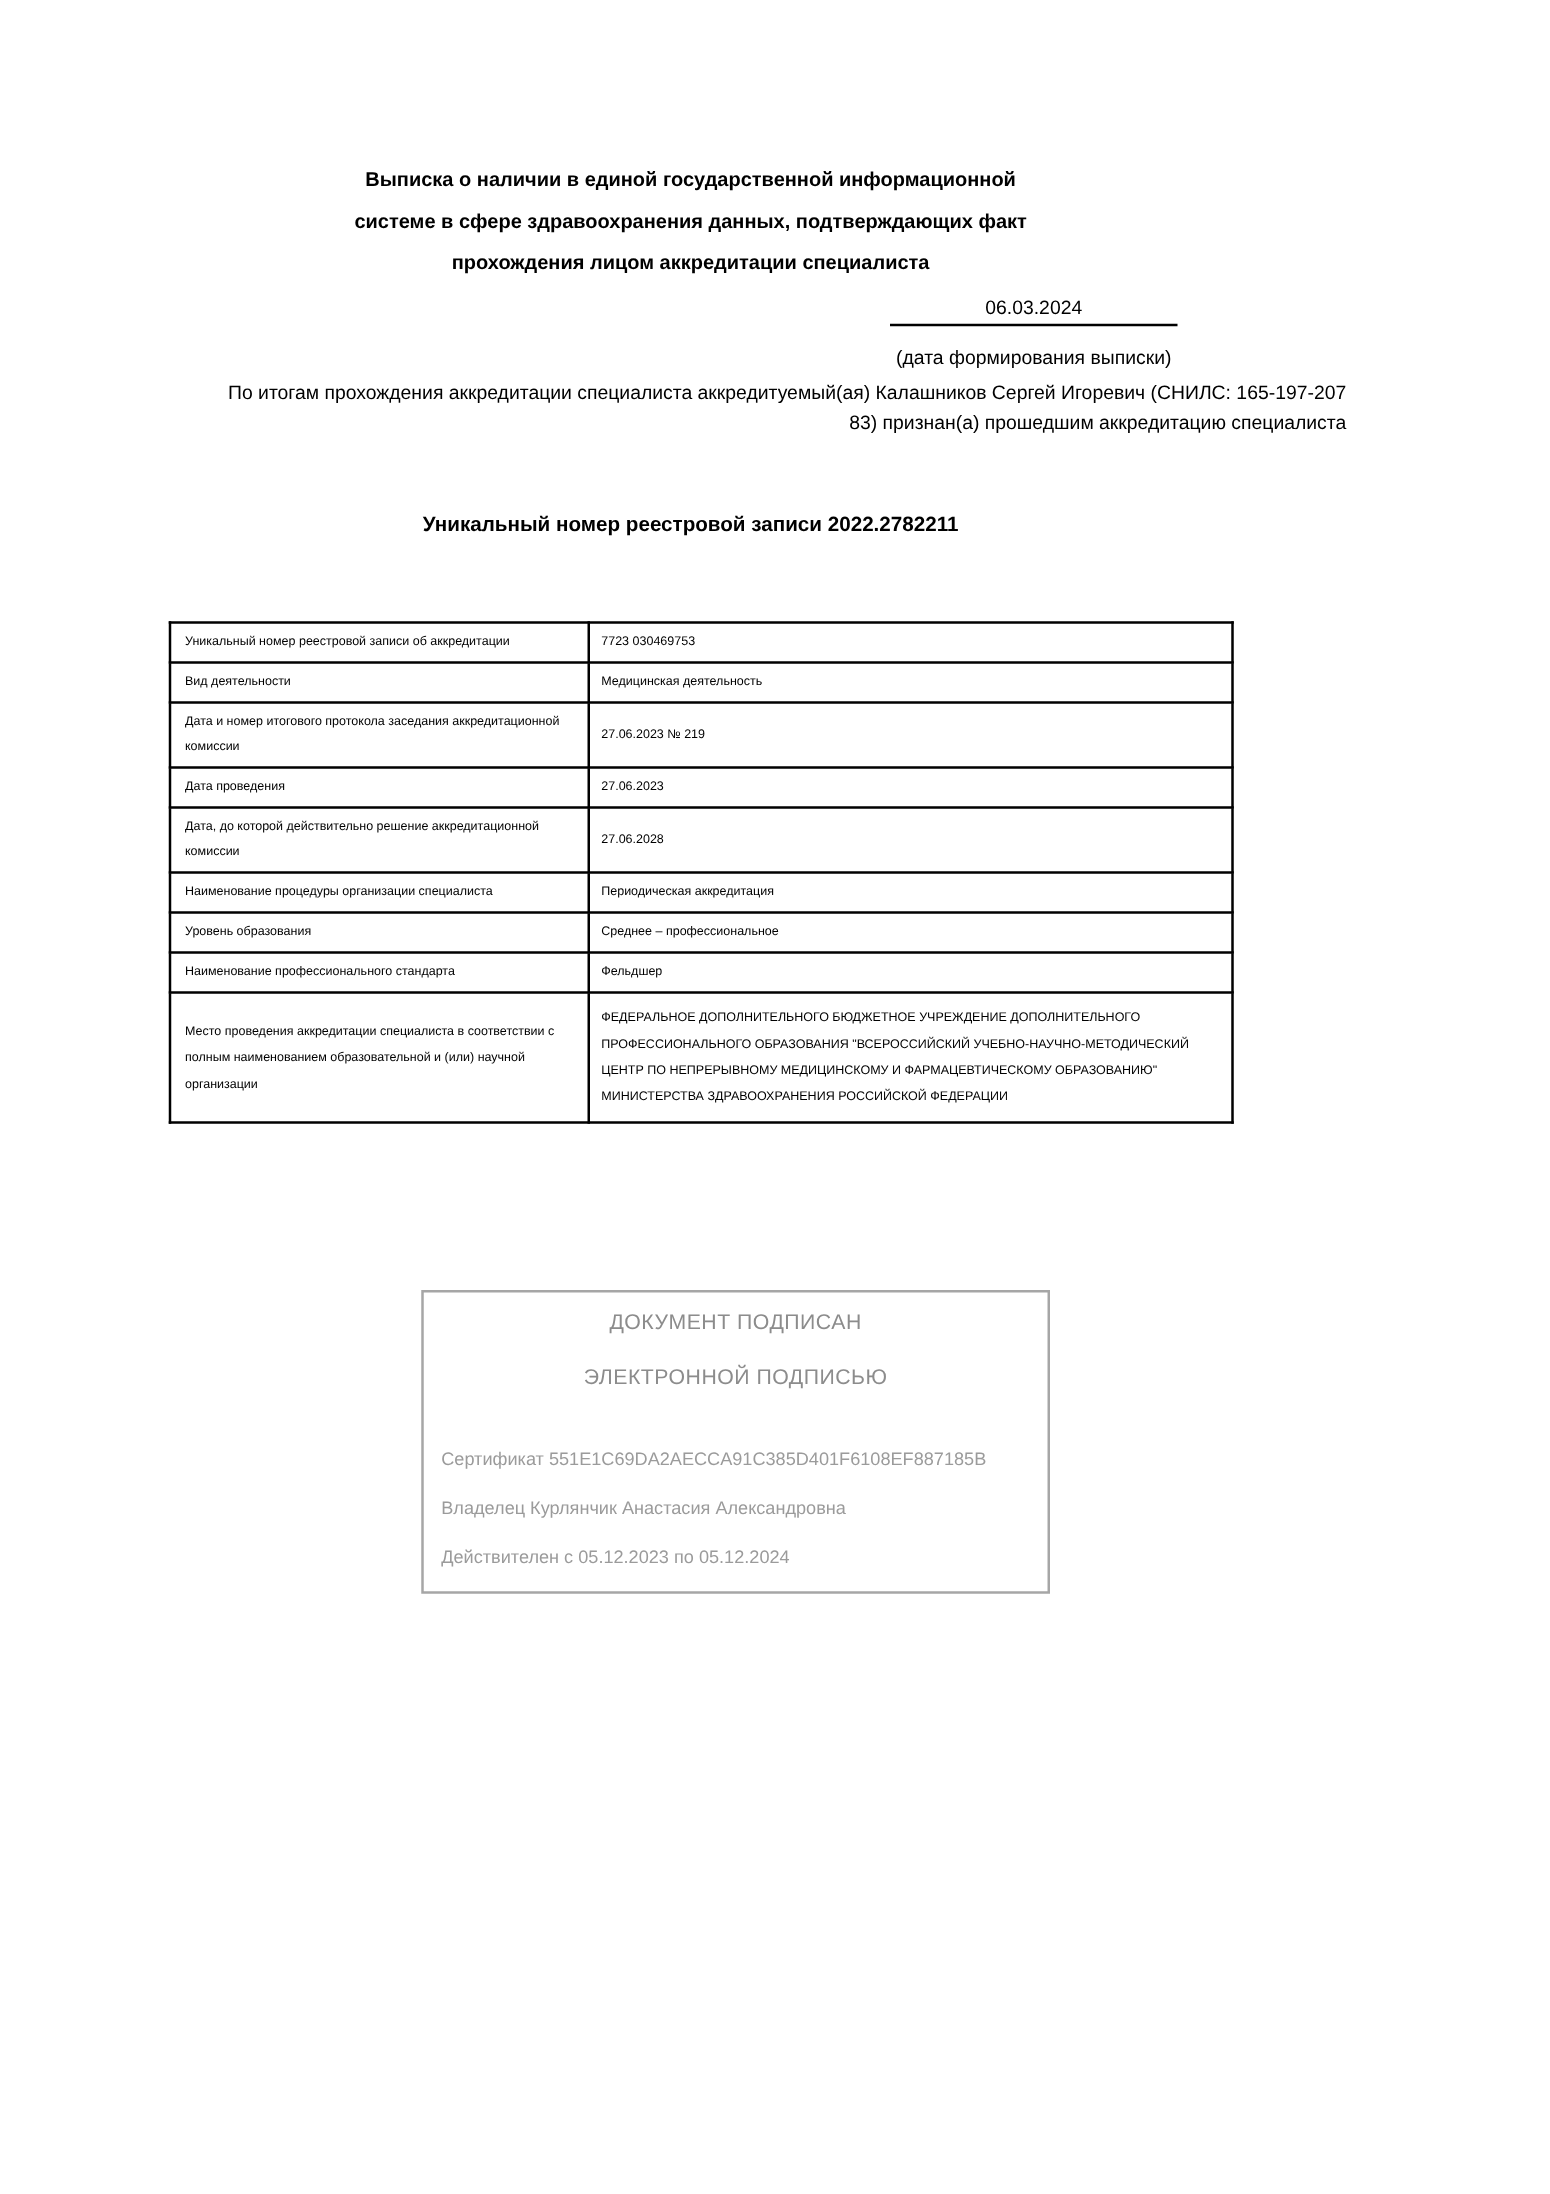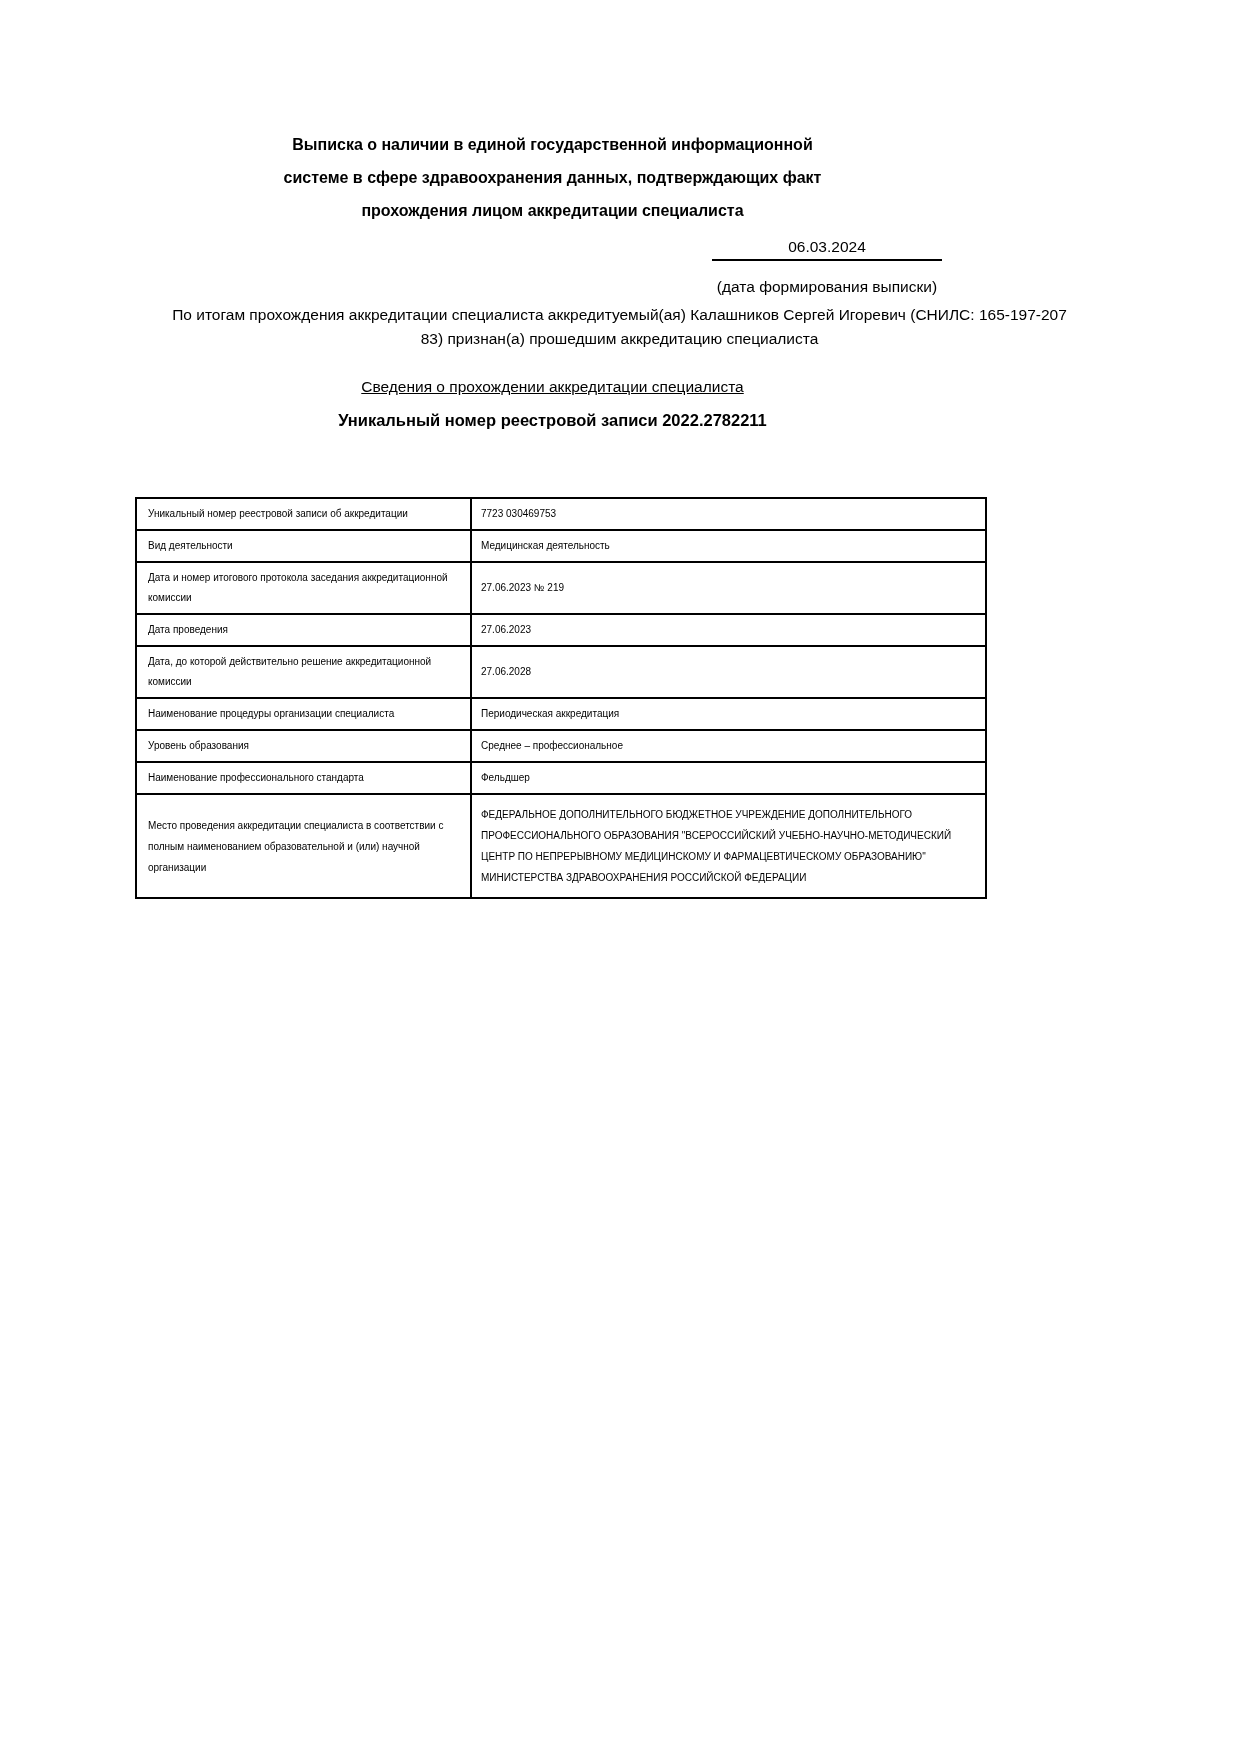--- a/index.html
+++ b/index.html
@@ -45,21 +45,21 @@
   .date-caption {
     margin-top: 17px;
   }
 
   
   .intro {
     position: absolute;
     left: 162px;
     top: 303px;
     width: 915px;
-    text-align: center;
+    text-align: right;
     font-size: 15.5px;
     line-height: 24px;
   }
 
   
   .section-heading {
     position: absolute;
     left: 135px;
     top: 378px;
     width: 835px;
@@ -150,21 +150,20 @@
     <div>прохождения лицом аккредитации специалиста</div>
   </div>
 
   <div class="date-block">
     <div class="date-value">06.03.2024</div>
     <div class="date-caption">(дата формирования выписки)</div>
   </div>
 
   <div class="intro">По итогам прохождения аккредитации специалиста аккредитуемый(ая) Калашников Сергей Игоревич (СНИЛС: 165-197-207 83) признан(а) прошедшим аккредитацию специалиста</div>
 
-  <div class="section-heading">Сведения о прохождении аккредитации специалиста</div>
 
   <div class="registry-heading">Уникальный номер реестровой записи 2022.2782211</div>
 
   <table class="acc-table">
     <colgroup>
         <col class="c1">
         <col class="c2">
       </colgroup>
     <tbody>
         <tr>
@@ -199,14 +198,23 @@
           <td class="label-cell">Наименование профессионального стандарта</td>
           <td class="value-cell">Фельдшер</td>
         </tr>
         <tr class="tall">
           <td class="label-cell">Место проведения аккредитации специалиста в соответствии с полным наименованием образовательной и (или) научной организации</td>
           <td class="value-cell">ФЕДЕРАЛЬНОЕ ДОПОЛНИТЕЛЬНОГО БЮДЖЕТНОЕ УЧРЕЖДЕНИЕ ДОПОЛНИТЕЛЬНОГО ПРОФЕССИОНАЛЬНОГО ОБРАЗОВАНИЯ "ВСЕРОССИЙСКИЙ УЧЕБНО-НАУЧНО-МЕТОДИЧЕСКИЙ ЦЕНТР ПО НЕПРЕРЫВНОМУ МЕДИЦИНСКОМУ И ФАРМАЦЕВТИЧЕСКОМУ ОБРАЗОВАНИЮ" МИНИСТЕРСТВА ЗДРАВООХРАНЕНИЯ РОССИЙСКОЙ ФЕДЕРАЦИИ</td>
         </tr>
       </tbody>
   </table>
 
+  <div class="sig-box">
+    <div class="sig-h">ДОКУМЕНТ ПОДПИСАН</div>
+    <div class="sig-h sig-h2">ЭЛЕКТРОННОЙ ПОДПИСЬЮ</div>
+    <div class="sig-details">
+      <div>Сертификат 551E1C69DA2AECCA91C385D401F6108EF887185B</div>
+      <div>Владелец Курлянчик Анастасия Александровна</div>
+      <div>Действителен с 05.12.2023 по 05.12.2024</div>
+    </div>
+  </div>
 
 </div>
 
 </body></html>

